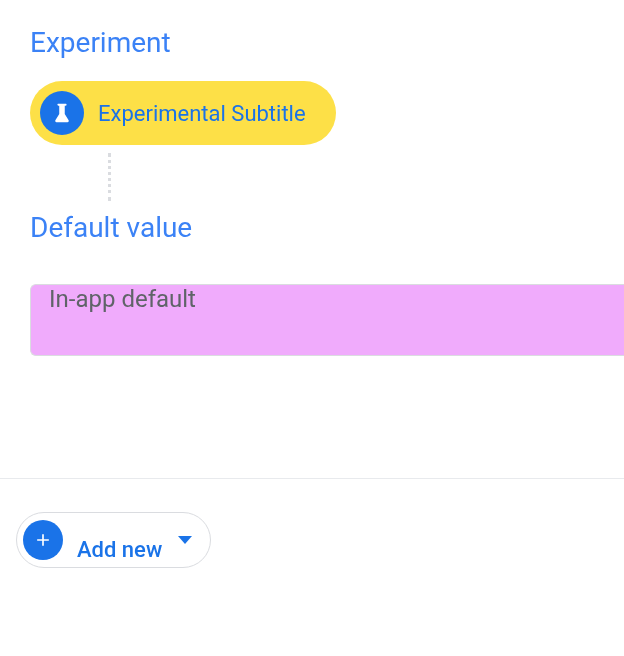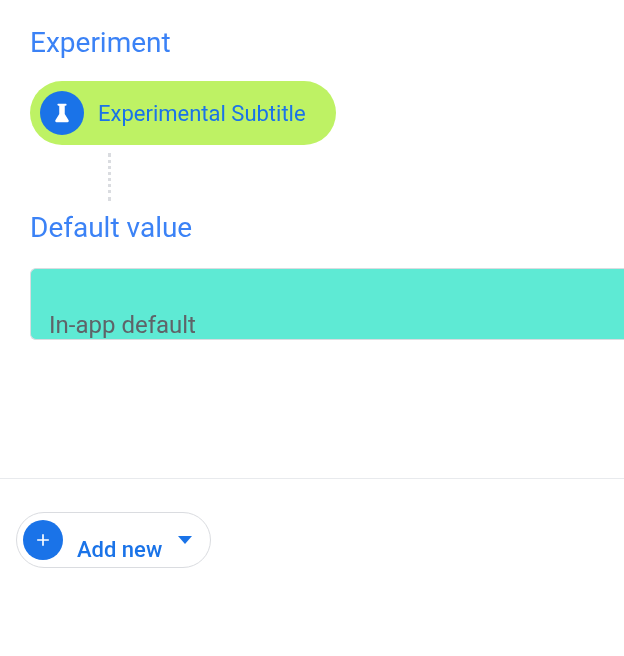--- a/index.html
+++ b/index.html
@@ -19,21 +19,21 @@
   .section-label {
     font-size: 28px;
     color: #3b82f6;
     font-weight: 400;
     margin-bottom: 22px;
   }
 
   .chip {
     display: inline-flex;
     align-items: center;
-    background: #bef264;
+    background: #fde047;
     border-radius: 999px;
     height: 64px;
     padding: 0 30px 0 0;
     cursor: pointer;
   }
   .chip .icon-circle {
     width: 44px;
     height: 44px;
     background: #1a73e8;
     border-radius: 50%;
@@ -50,31 +50,31 @@
 
   .dotted-connector {
     margin: 8px 0 8px 78px;
     width: 2px;
     height: 48px;
     border-left: 3px dotted #dadce0;
   }
 
   .section-label.default-val {
     margin-top: 10px;
-    margin-bottom: 24px;
+    margin-bottom: 40px;
   }
 
   .default-value-box {
     border: 1px solid #dadce0;
     border-right: none;
     border-radius: 6px 0 0 6px;
-    background: #5eead4;
+    background: #f0abfc;
     height: 72px;
     display: flex;
-    align-items: flex-end;
+    align-items: flex-start;
     padding-left: 18px;
     font-size: 24px;
     color: #5f6368;
     margin-right: 0;
   }
 
   .divider {
     position: absolute;
     left: 0;
     right: 0;

